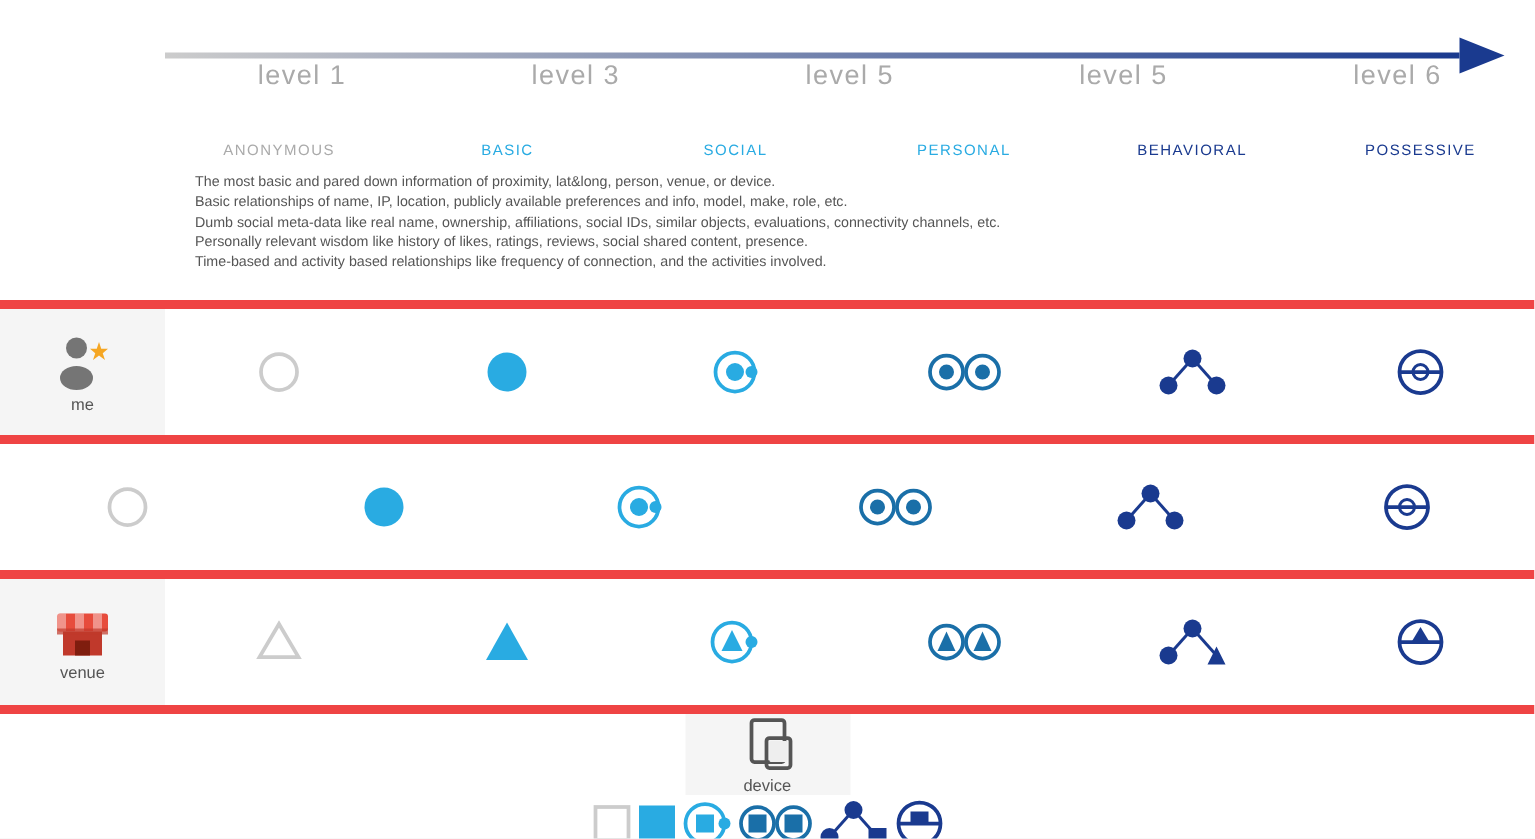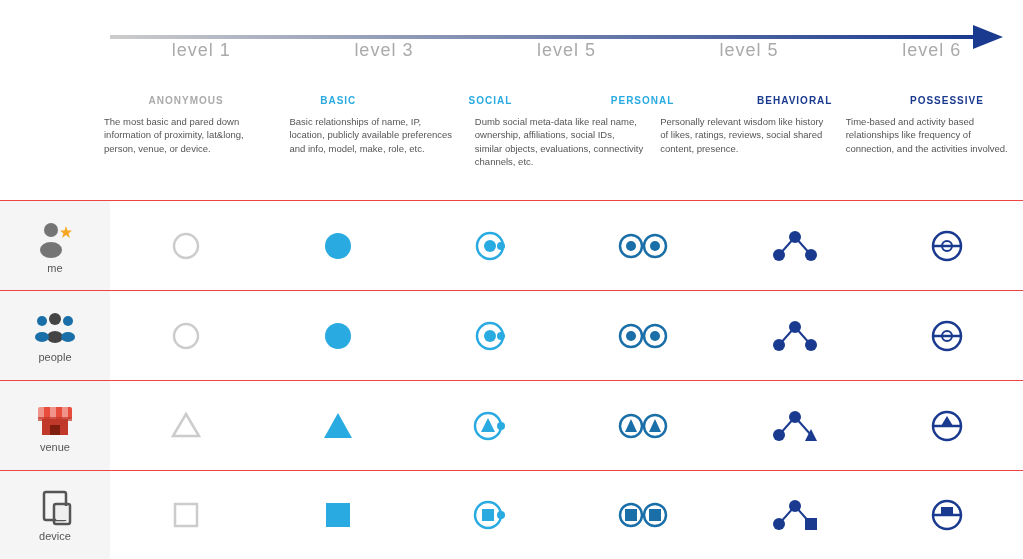--- a/index.html
+++ b/index.html
@@ -68,32 +68,33 @@
       position: absolute;
       top: 95px;
       left: 110px;
       right: 0;
     }
 
     .cat-col {
       flex: 1;
       text-align: center;
       font-size: 10px;
-      font-weight: bold;
+      font-weight: normal;
       letter-spacing: 1px;
       padding: 0 4px;
     }
 
     
     .desc-row {
       display: flex;
       position: absolute;
       top: 115px;
-      left: 96px;
+      left: 122px;
       right: 0;
+      flex-direction: column;
     }
 
     .desc-col {
       flex: 1;
       font-size: 9.5px;
       color: #555;
       padding: 0 8px;
       line-height: 1.4;
     }
 
@@ -103,25 +104,26 @@
       top: 200px;
       left: 0;
       right: 0;
       bottom: 0;
     }
 
     .grid-row {
       display: flex;
       align-items: center;
       height: 90px;
-      border-top: 1px solid #ef4444;
+      border-top: 6px solid #ef4444;
     }
 
     .grid-row:last-child {
       border-bottom: 1px solid #e8e8e8;
+      flex-direction: column;
     }
 
     
     .sidebar-cell {
       width: 110px;
       min-width: 110px;
       display: flex;
       flex-direction: column;
       align-items: center;
       justify-content: center;
@@ -248,35 +250,20 @@
         <svg width="36" height="36" viewBox="0 0 36 36">
           <circle cx="18" cy="18" r="14" fill="none" stroke="#1a3a8f" stroke-width="2.5"></circle>
           <line x1="4" y1="18" x2="32" y2="18" stroke="#1a3a8f" stroke-width="2.5"></line>
           <circle cx="18" cy="18" r="5" fill="none" stroke="#1a3a8f" stroke-width="2"></circle>
         </svg>
       </div>
     </div>
   </div>
 
   <div class="grid-row">
-    <div class="sidebar-cell">
-
-      <svg width="42" height="38" viewBox="0 0 42 38">
-
-        <circle cx="21" cy="10" r="6" fill="#444"></circle>
-        <ellipse cx="21" cy="28" rx="8" ry="6" fill="#444"></ellipse>
-
-        <circle cx="8" cy="12" r="5" fill="#1a6fa8"></circle>
-        <ellipse cx="8" cy="28" rx="7" ry="5" fill="#1a6fa8"></ellipse>
-
-        <circle cx="34" cy="12" r="5" fill="#1a6fa8"></circle>
-        <ellipse cx="34" cy="28" rx="7" ry="5" fill="#1a6fa8"></ellipse>
-      </svg>
-      <span class="sidebar-label">people</span>
-    </div>
     <div class="data-cells">
 
       <div class="data-cell">
         <svg width="32" height="32" viewBox="0 0 32 32">
           <circle cx="16" cy="16" r="12" fill="none" stroke="#ccc" stroke-width="2.5"></circle>
         </svg>
       </div>
 
       <div class="data-cell">
         <svg width="32" height="32" viewBox="0 0 32 32">

